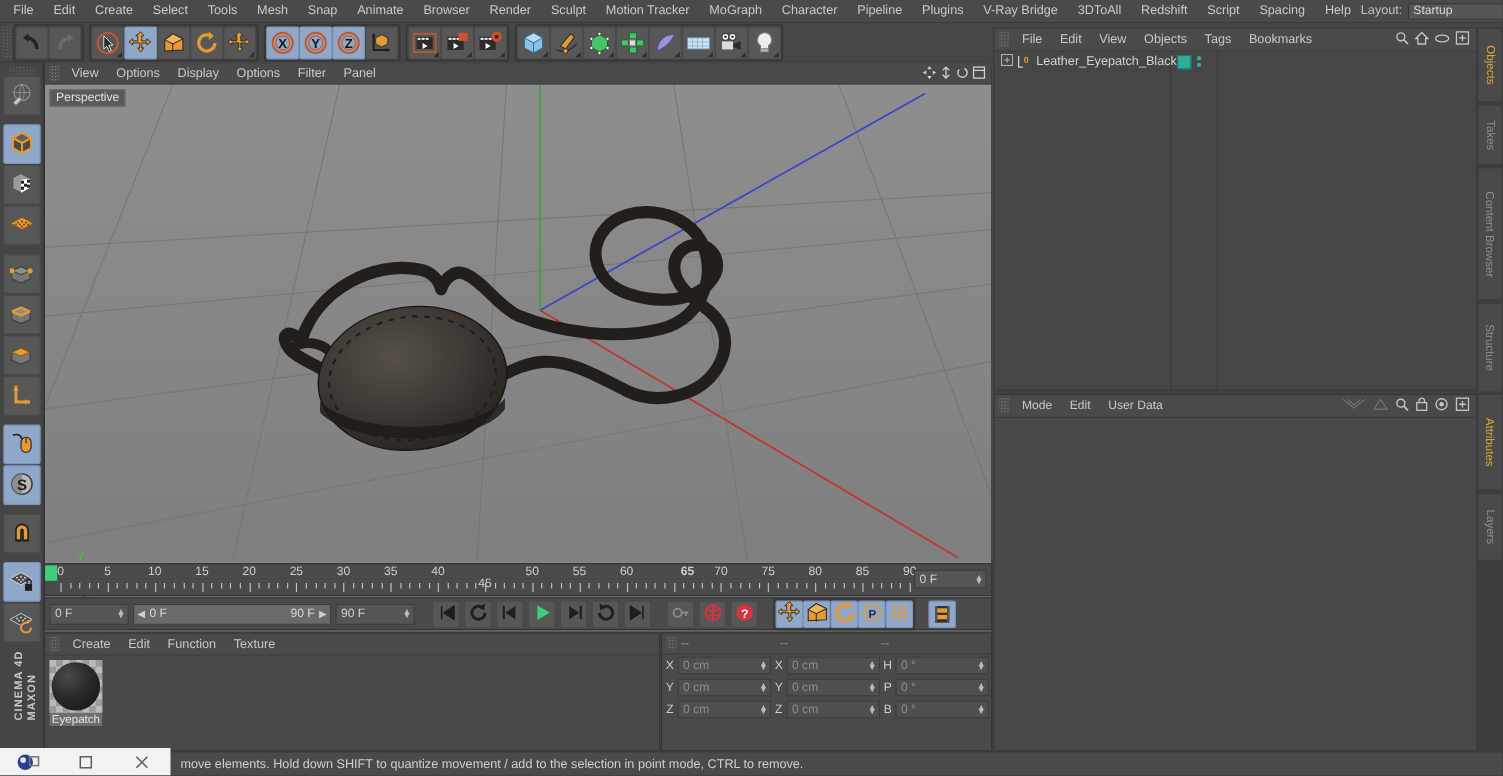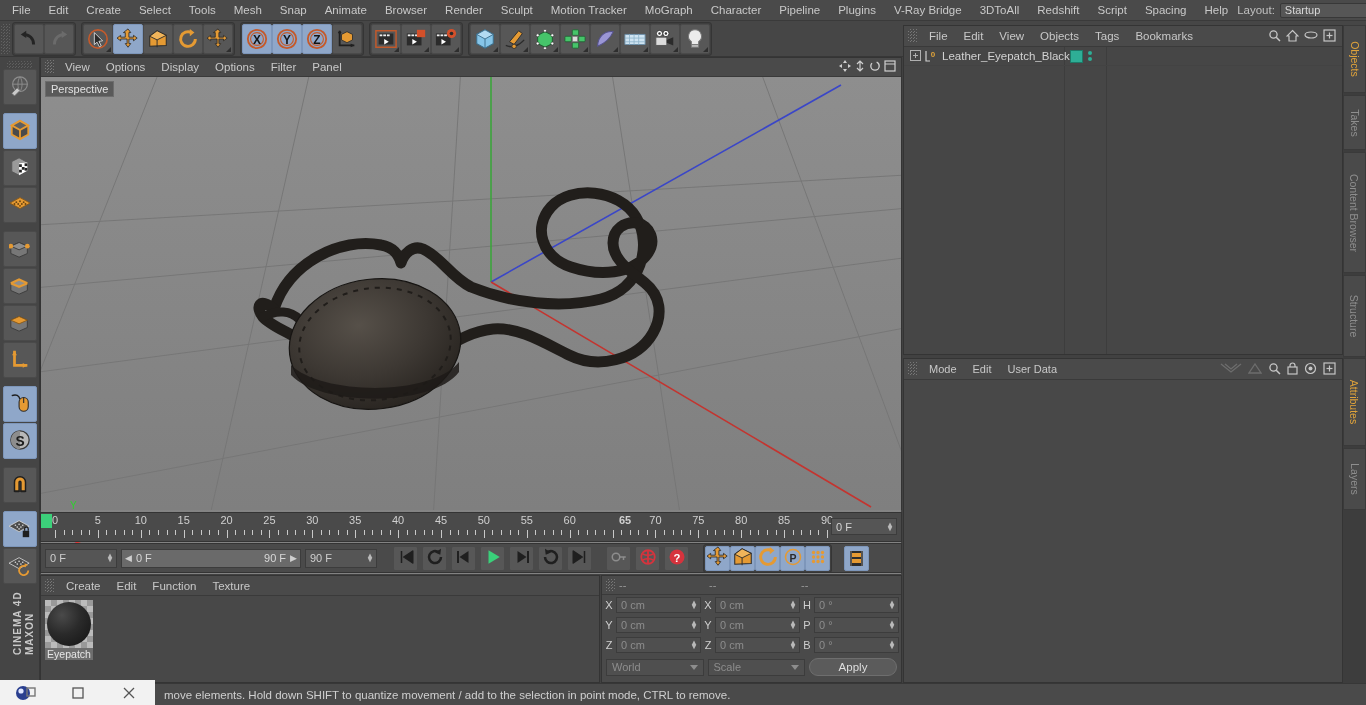--- a/index.html
+++ b/index.html
@@ -810,21 +810,21 @@
       <div id="tl-nums">
           <div class="tlnum" style="left:0px;">0</div>
           <div class="tlnum" style="left:42.888888888888886px;">5</div>
           <div class="tlnum" style="left:85.77777777777777px;">10</div>
           <div class="tlnum" style="left:128.66666666666666px;">15</div>
           <div class="tlnum" style="left:171.55555555555554px;">20</div>
           <div class="tlnum" style="left:214.44444444444446px;">25</div>
           <div class="tlnum" style="left:257.3333333333333px;">30</div>
           <div class="tlnum" style="left:300.22222222222223px;">35</div>
           <div class="tlnum" style="left:343.1111111111111px;">40</div>
-          <div class="tlnum" style="left:386px;">45</div>
+          <div class="tlnum" style="left:386px;margin-top:11px;">45</div>
           <div class="tlnum" style="left:428.8888888888889px;">50</div>
           <div class="tlnum" style="left:471.7777777777778px;">55</div>
           <div class="tlnum" style="left:514.6666666666666px;">60</div>
           <div class="tlnum" style="left:570px;font-weight:bold;">65</div>
           <div class="tlnum" style="left:600.4444444444445px;">70</div>
           <div class="tlnum" style="left:643.3333333333334px;">75</div>
           <div class="tlnum" style="left:686.2222222222222px;">80</div>
           <div class="tlnum" style="left:729.1111111111111px;text-align:center;">85</div>
           <div class="tlnum" style="left:772px;">90</div>
         </div>
@@ -1172,33 +1172,20 @@
           <span class="cmlab">B</span>
           <span class="cmfld">
             <span>0 °</span>
             <span class="spin" style="margin-left:auto;">
               <b>▴</b>
               <b>▾</b>
             </span>
           </span>
         </div>
       </div>
-    <div class="cmbtm">
-      <div class="cmsel">
-        <span>World</span>
-        <span class="caret"></span>
-      </div>
-      <div class="cmsel">
-        <span>Scale</span>
-        <span class="caret"></span>
-      </div>
-      <div class="applyb">
-        <span>Apply</span>
-      </div>
-    </div>
   </div>
 
   <div class="sbar">
     <div style="width:158px;"></div>
     <div class="stext">move elements. Hold down SHIFT to quantize movement / add to the selection in point mode, CTRL to remove.</div>
   </div>
 
   <div class="taskbar">
     <div class="tbi">
       <svg width="22" height="16" viewBox="0 0 22 16">

